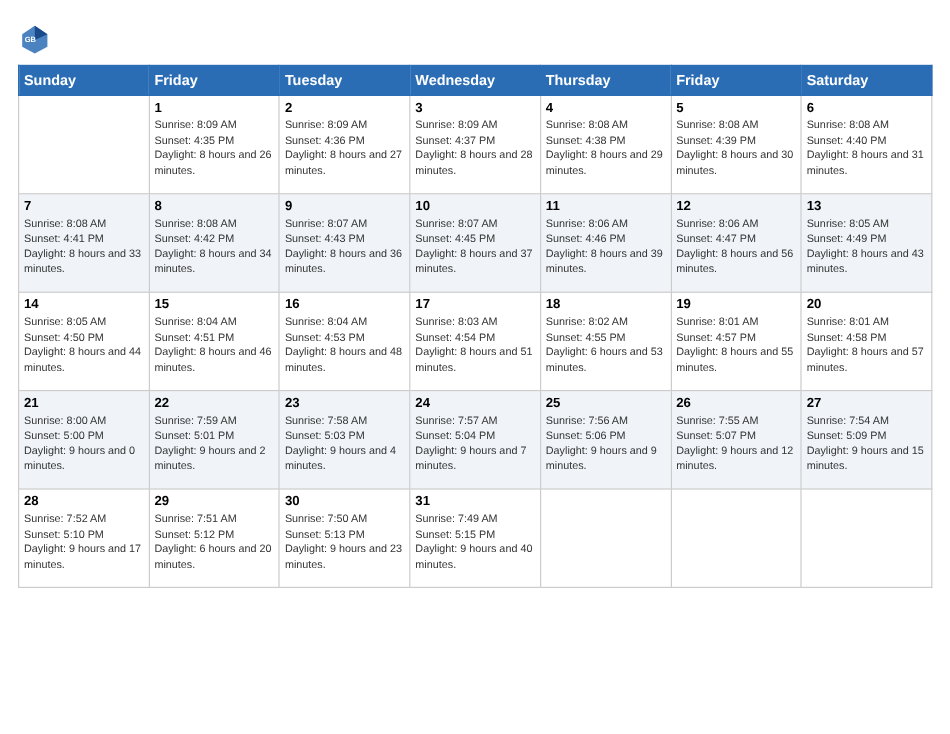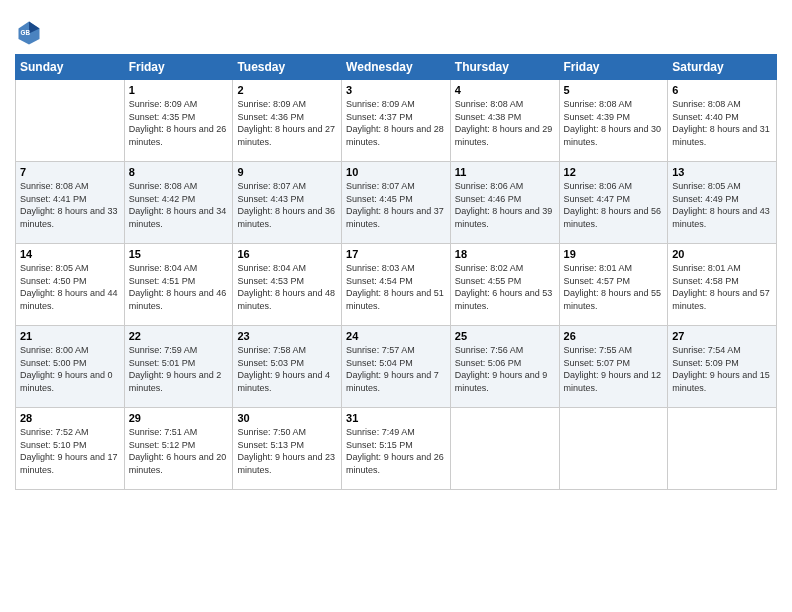--- a/index.html
+++ b/index.html
@@ -242,21 +242,21 @@
           <td>
             <span class="day-number">29</span>
             <div class="day-info"><span>Sunrise: 7:51 AM</span><br><span>Sunset: 5:12 PM</span><br><span>Daylight: 6 hours and 20 minutes.</span></div>
           </td>
           <td>
             <span class="day-number">30</span>
             <div class="day-info"><span>Sunrise: 7:50 AM</span><br><span>Sunset: 5:13 PM</span><br><span>Daylight: 9 hours and 23 minutes.</span></div>
           </td>
           <td>
             <span class="day-number">31</span>
-            <div class="day-info"><span>Sunrise: 7:49 AM</span><br><span>Sunset: 5:15 PM</span><br><span>Daylight: 9 hours and 26 minutes.</span></div>
+            <div class="day-info"><span>Sunrise: 7:49 AM</span><br><span>Sunset: 5:15 PM</span><br><span>Daylight: 9 hours and 40 minutes.</span></div>
           </td>
           <td></td>
           <td></td>
           <td></td>
         </tr>
       </tbody>
   </table>
 </div>
 
 </body></html>

